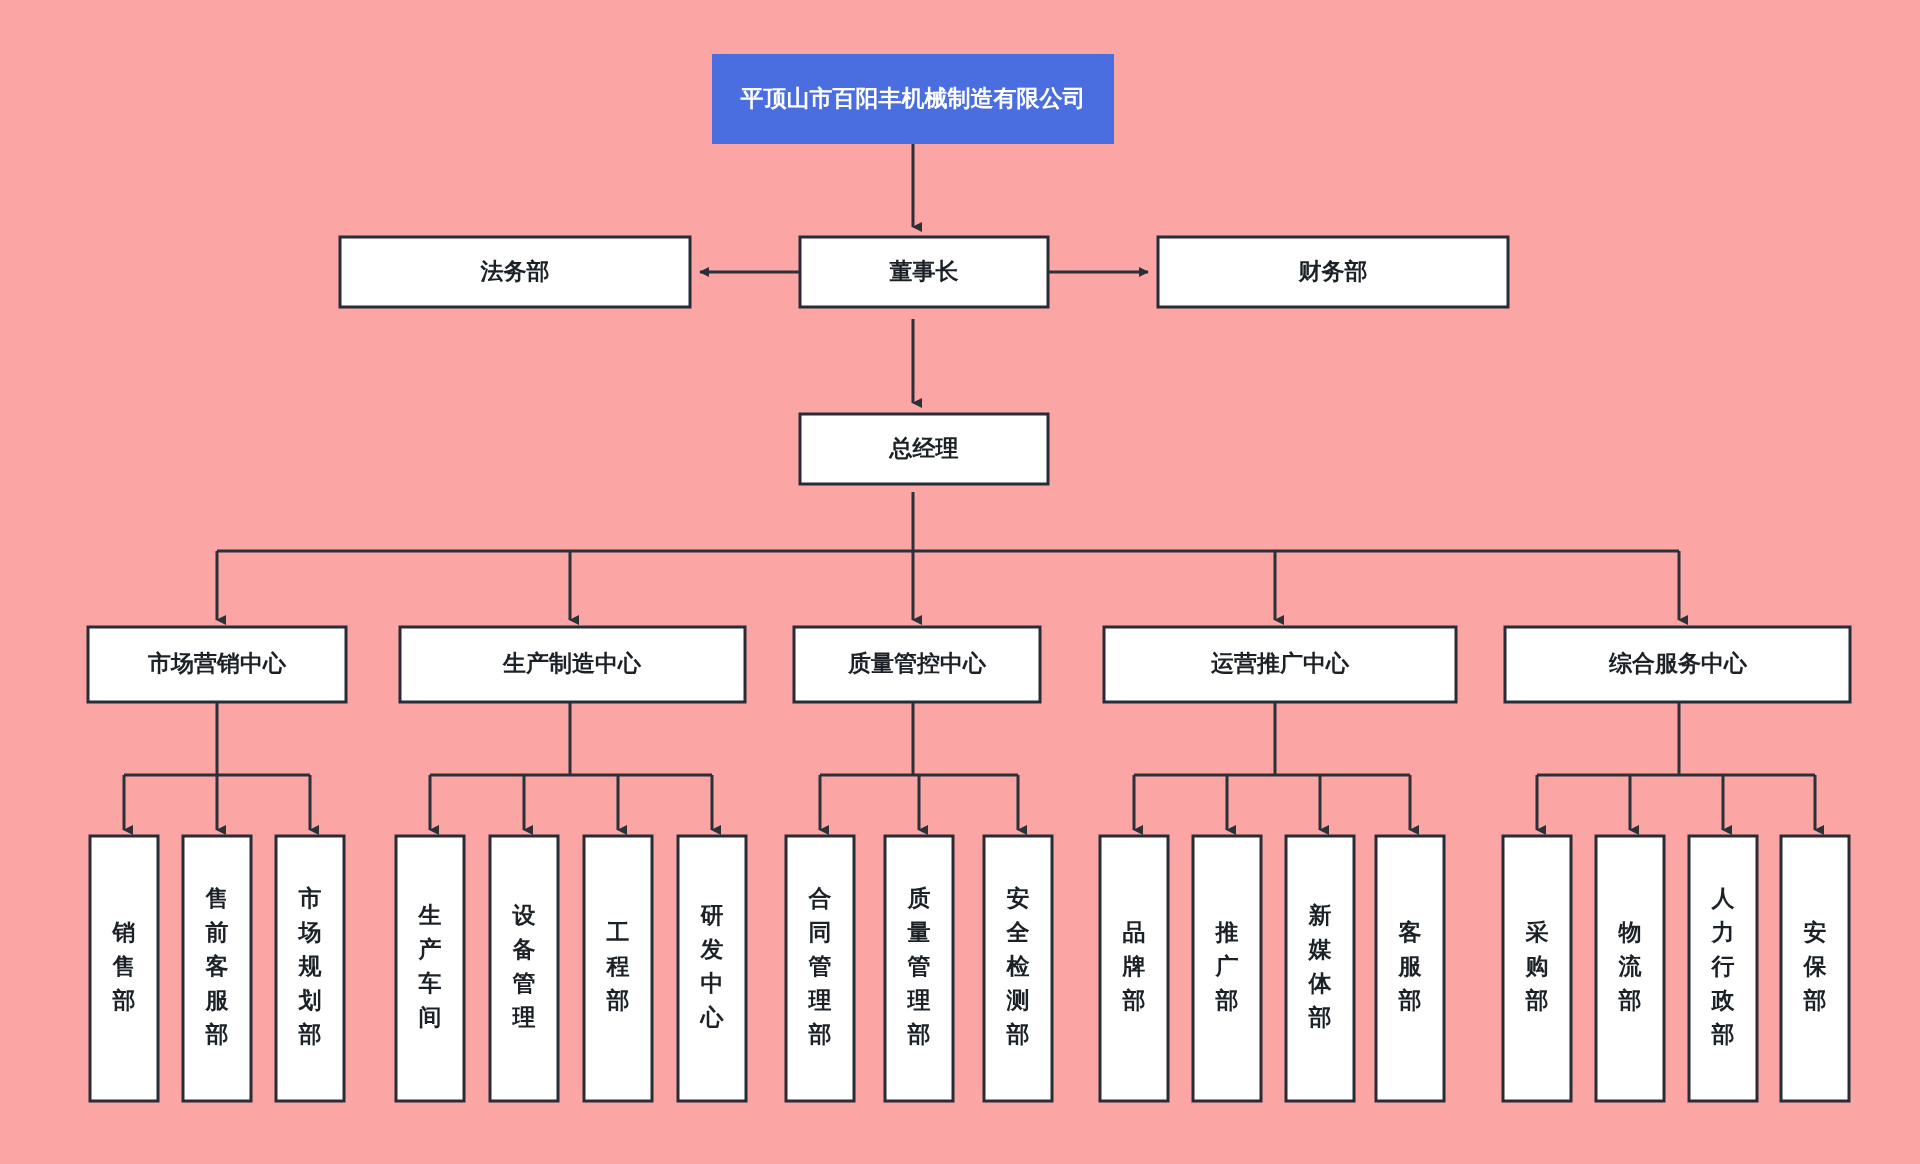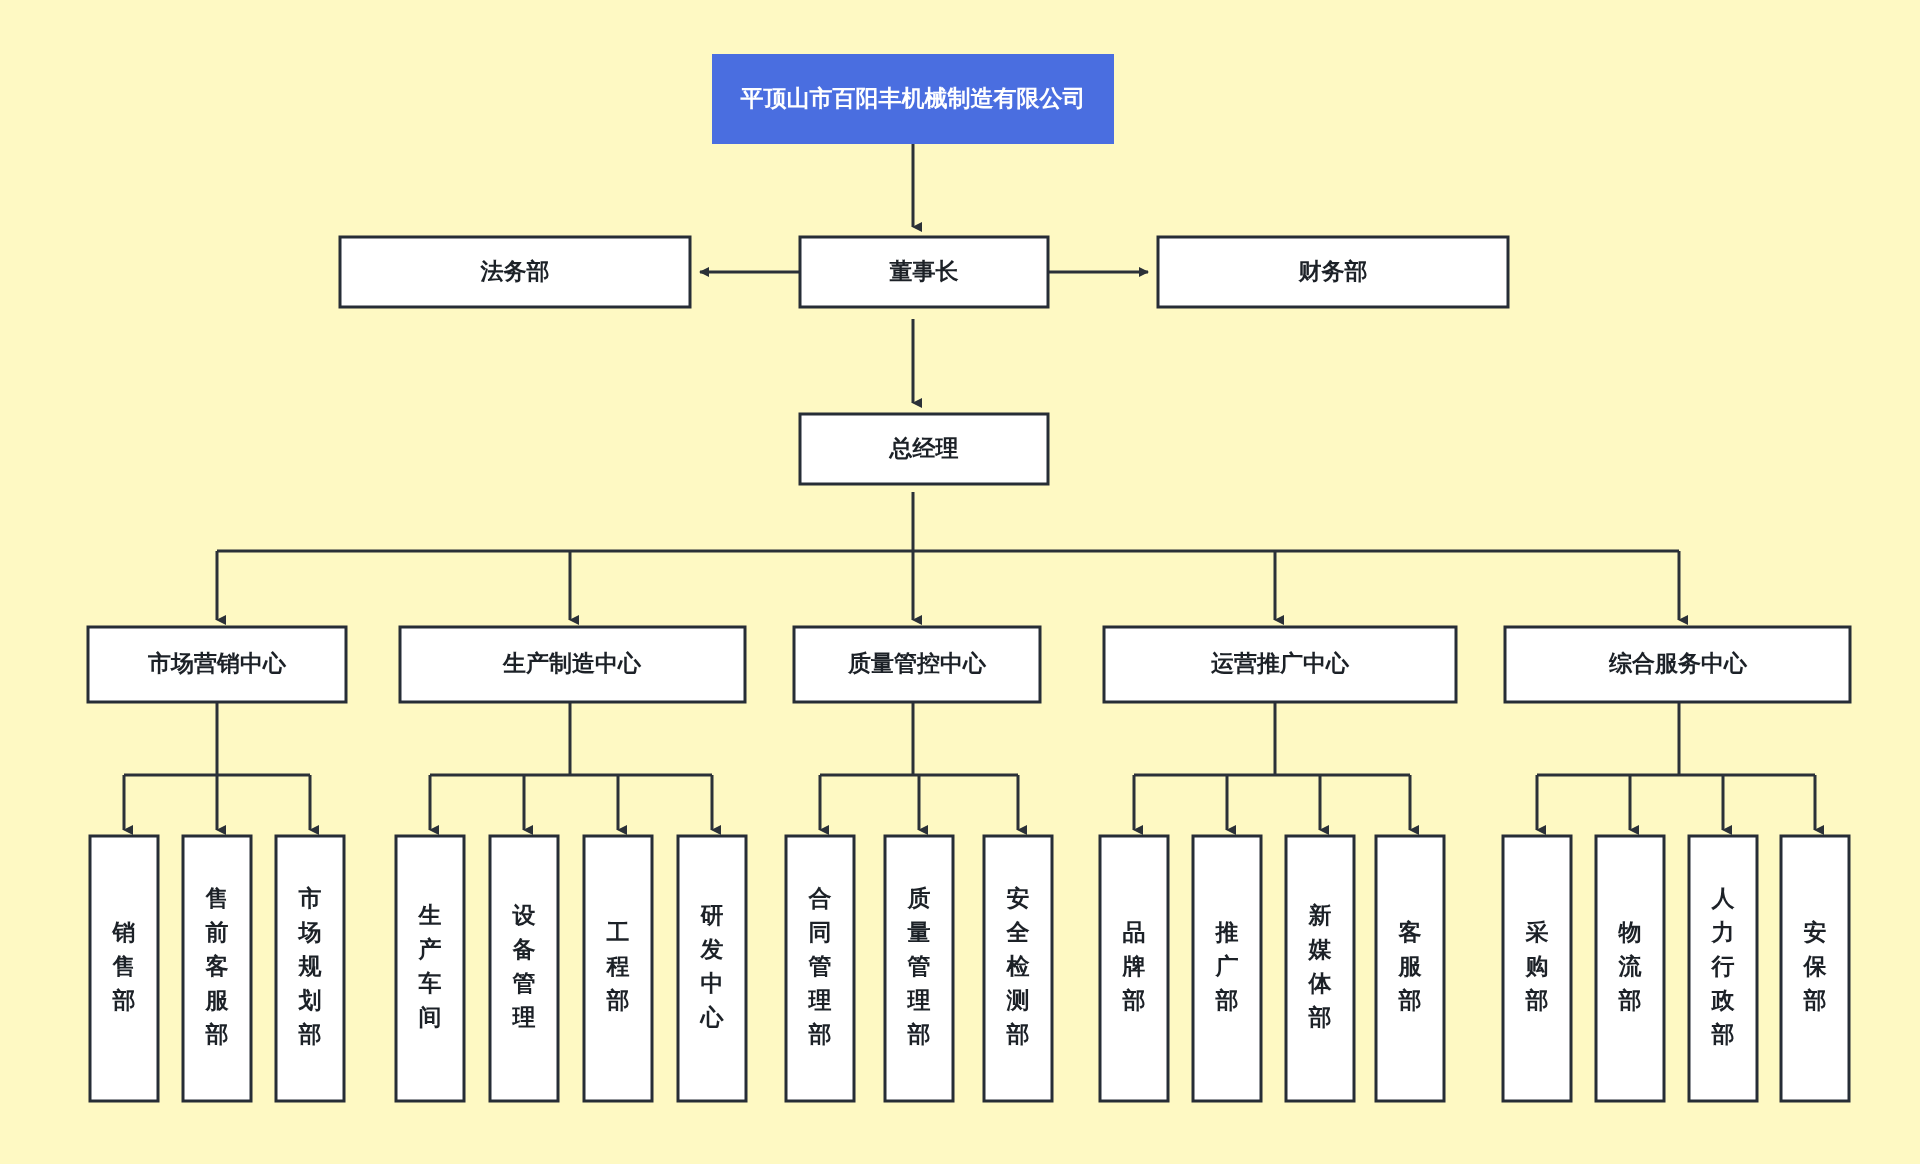--- a/index.html
+++ b/index.html
@@ -10,21 +10,21 @@
   body {
     width: 1920px;
     height: 1164px;
     font-family: "Liberation Sans", "DejaVu Sans", sans-serif;
     overflow: hidden;
   }
   #chart-root {
     position: relative;
     width: 1920px;
     height: 1164px;
-    background: #fef9c3;
+    background: #fca5a5;
   }
   svg#org-canvas {
     position: absolute;
     left: 0;
     top: 0;
     width: 1920px;
     height: 1164px;
     display: block;
   }
   .node-box {

